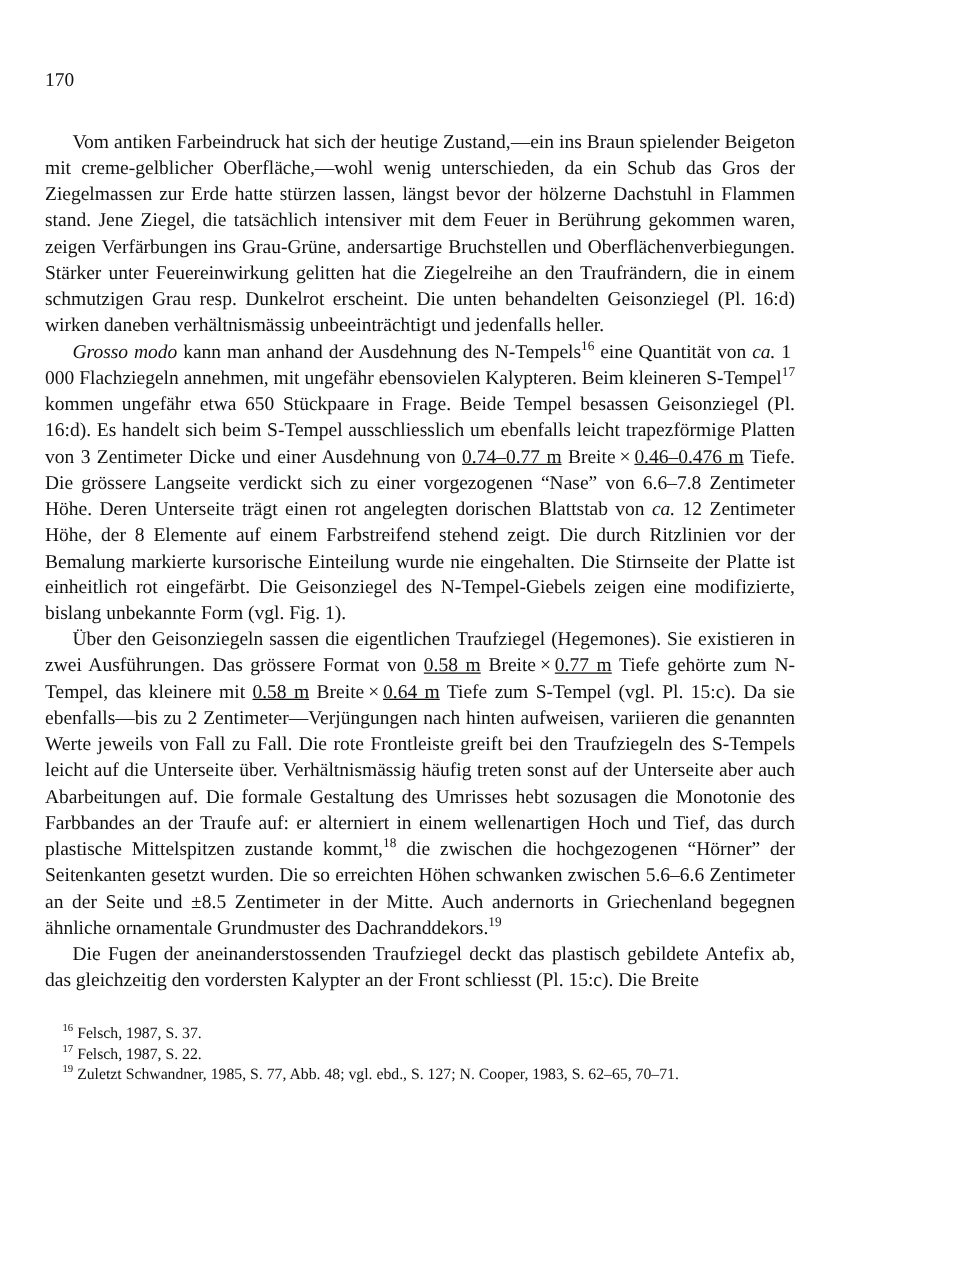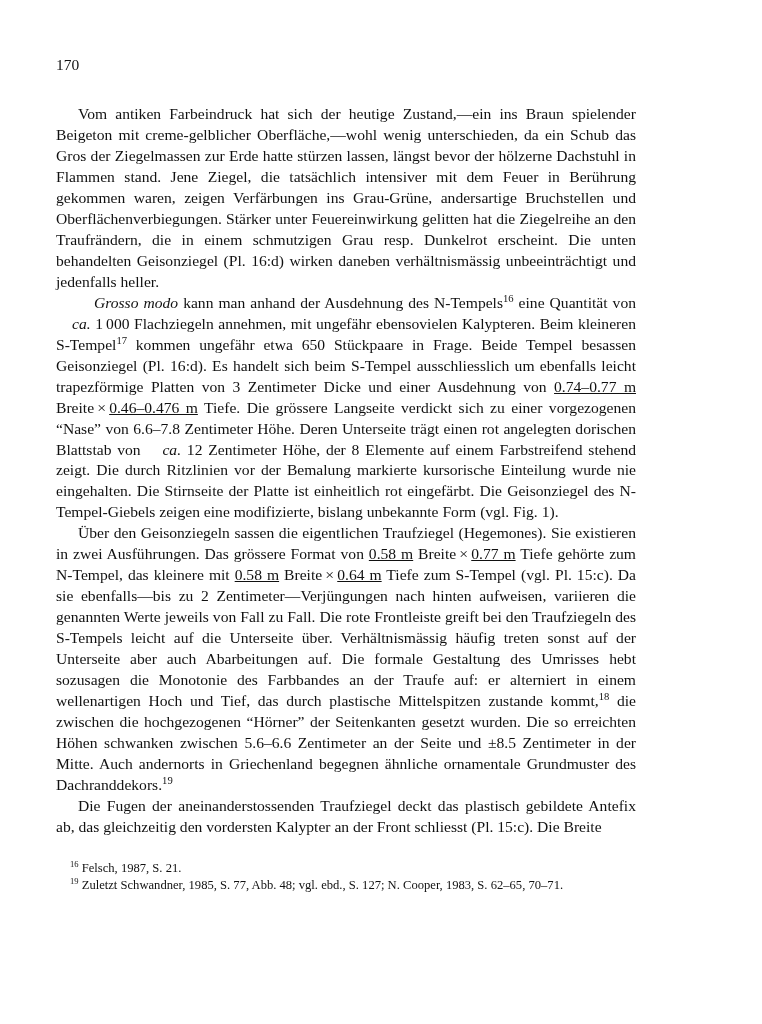--- a/index.html
+++ b/index.html
@@ -12,21 +12,21 @@
     height: 1024px;
     font-family: "Liberation Serif", serif;
     color: #111111;
     -webkit-font-smoothing: antialiased;
   }
   .page {
     position: relative;
     width: 698px;
     height: 1024px;
     box-sizing: border-box;
-    padding: 56px 62px 40px 56px;
+    padding: 56px 62px 40px 36px;
   }
   .running-head {
     display: flex;
     align-items: baseline;
     font-size: 15px;
     margin-bottom: 28px;
     height: 20px;
   }
   .folio {
     width: 62px;
@@ -64,21 +64,20 @@
     margin: 0;
     text-indent: 14px;
   }
   .notes sup, .body-text sup {
     font-size: 0.68em;
     vertical-align: super;
     line-height: 0;
   }
   i, .it {
     font-style: italic;
-    margin-left: 16px;
   }
   .nb { white-space: nowrap; text-decoration: underline; }
 </style>
 </head>
 <body>
 
 <div class="page">
 
   <div class="running-head">
     <div class="folio">170</div>
@@ -91,17 +90,18 @@
 
     <p class="indent"><i>Grosso modo</i> kann man anhand der Ausdehnung des N-Tempels<sup>16</sup> eine Quantität von <i>ca.</i> 1 000 Flachziegeln annehmen, mit ungefähr ebensovielen Kalypteren. Beim kleineren S-Tempel<sup>17</sup> kommen ungefähr etwa 650 Stückpaare in Frage. Beide Tempel besassen Geisonziegel (Pl. 16:d). Es handelt sich beim S-Tempel ausschliesslich um ebenfalls leicht trapezförmige Platten von 3 Zentimeter Dicke und einer Ausdehnung von <span class="nb">0.74–0.77 m</span> Breite × <span class="nb">0.46–0.476 m</span> Tiefe. Die grössere Langseite verdickt sich zu einer vorgezogenen “Nase” von 6.6–7.8 Zentimeter Höhe. Deren Unterseite trägt einen rot angelegten dorischen Blattstab von <i>ca.</i> 12 Zentimeter Höhe, der 8 Elemente auf einem Farbstreifend stehend zeigt. Die durch Ritzlinien vor der Bemalung markierte kursorische Einteilung wurde nie eingehalten. Die Stirnseite der Platte ist einheitlich rot eingefärbt. Die Geisonziegel des N-Tempel-Giebels zeigen eine modifizierte, bislang unbekannte Form (vgl. Fig. 1).</p>
 
     <p class="indent">Über den Geisonziegeln sassen die eigentlichen Traufziegel (Hegemones). Sie existieren in zwei Ausführungen. Das grössere Format von <span class="nb">0.58 m</span> Breite × <span class="nb">0.77 m</span> Tiefe gehörte zum N-Tempel, das kleinere mit <span class="nb">0.58 m</span> Breite × <span class="nb">0.64 m</span> Tiefe zum S-Tempel (vgl. Pl. 15:c). Da sie ebenfalls—bis zu 2 Zentimeter—Verjüngungen nach hinten aufweisen, variieren die genannten Werte jeweils von Fall zu Fall. Die rote Frontleiste greift bei den Traufziegeln des S-Tempels leicht auf die Unterseite über. Verhältnismässig häufig treten sonst auf der Unterseite aber auch Abarbeitungen auf. Die formale Gestaltung des Umrisses hebt sozusagen die Monotonie des Farbbandes an der Traufe auf: er alterniert in einem wellenartigen Hoch und Tief, das durch plastische Mittelspitzen zustande kommt,<sup>18</sup> die zwischen die hochgezogenen “Hörner” der Seitenkanten gesetzt wurden. Die so erreichten Höhen schwanken zwischen 5.6–6.6 Zentimeter an der Seite und ±8.5 Zentimeter in der Mitte. Auch andernorts in Griechenland begegnen ähnliche ornamentale Grundmuster des Dachranddekors.<sup>19</sup></p>
 
     <p class="indent">Die Fugen der aneinanderstossenden Traufziegel deckt das plastisch gebildete Antefix ab, das gleichzeitig den vordersten Kalypter an der Front schliesst (Pl. 15:c). Die Breite</p>
 
   </div>
 
   <div class="notes">
-    <p><sup>16</sup> <span>Felsch, 1987, S. 21.</span></p>
+    <p><sup>16</sup> <span>Felsch, 1987, S. 37.</span></p>
+    <p><sup>17</sup> <span>Felsch, 1987, S. 22.</span></p>
     <p><sup>19</sup> <span>Zuletzt Schwandner, 1985, S. 77, Abb. 48; vgl. ebd., S. 127; N. Cooper, 1983, S. 62–65, 70–71.</span></p>
   </div>
 
 </div>
 
 </body></html>

